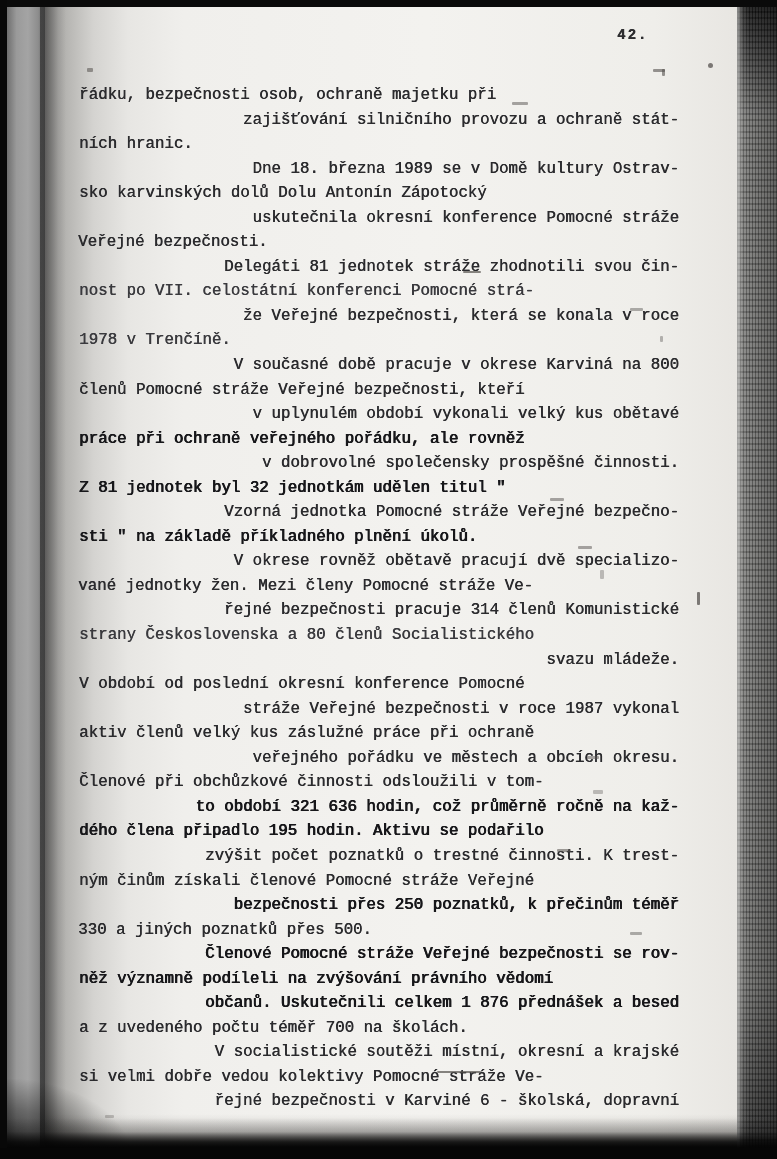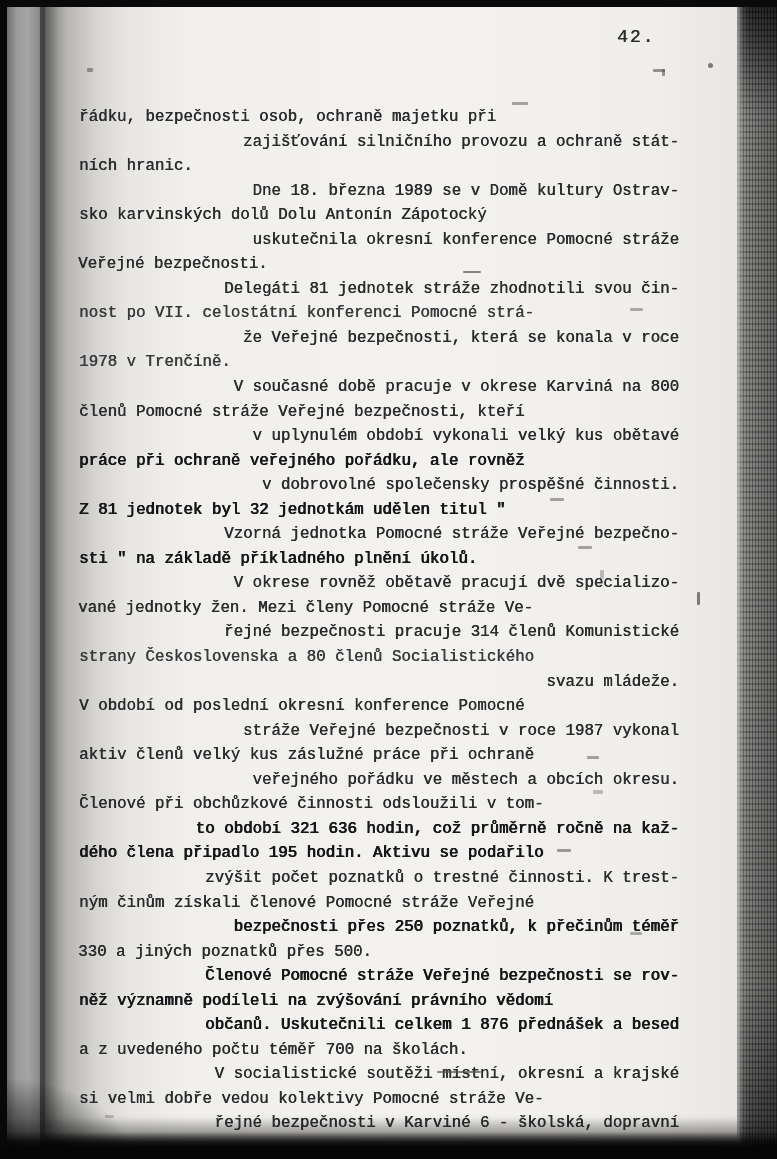--- a/index.html
+++ b/index.html
@@ -40,25 +40,25 @@
   .right-band{position:absolute;right:0;top:0;bottom:0;width:40px;z-index:5;
     background:
       repeating-linear-gradient(90deg,rgba(0,0,0,.28) 0 1px,rgba(255,255,255,.05) 1px 3px),
       repeating-linear-gradient(0deg,rgba(0,0,0,.22) 0 2px,rgba(255,255,255,.04) 2px 6px),
       linear-gradient(180deg,#111 0%,#3a3a3a 4%,#787876 10%,#7d7d7b 50%,#6e6e6c 85%,#2a2a2a 100%);}
   .right-band::before{content:"";position:absolute;inset:0;
     background:linear-gradient(90deg,rgba(240,240,238,.55) 0%,rgba(200,200,198,.15) 14%,rgba(0,0,0,0) 30%,rgba(0,0,0,.25) 100%);}
 
   
   .page-number{position:absolute;left:572px;top:20px;
-    font-size:18px;color:#2e2e30;letter-spacing:2px;
-    text-shadow:.5px 0 0 currentColor;z-index:4;}
+    font-size:14px;color:#2e2e30;letter-spacing:2px;
+    text-shadow:.5px 0 0 currentColor;z-index:4;font-weight:bold;}
   .text{position:absolute;left:34px;top:76px;width:600px;z-index:4;
     font-size:15.8px;line-height:24.55px;color:#2b2b2e;
-    white-space:pre;text-shadow:.45px 0 0 currentColor;margin-top:22px;}
+    white-space:pre;text-shadow:.45px 0 0 currentColor;}
   .line{height:24.55px;}
   .line:nth-child(2n){margin-left:1px;text-align:right;}
   .line:nth-child(7n){margin-left:-1px;}
   
   .line:nth-child(15),.line:nth-child(17),.line:nth-child(19),
   .line:nth-child(30),.line:nth-child(31),.line:nth-child(34),
   .line:nth-child(36),.line:nth-child(37),.line:nth-child(38){
     color:#17171a;text-shadow:.7px 0 0 currentColor,0 .4px 0 currentColor;}
   
   .line:nth-child(9),.line:nth-child(11),.line:nth-child(23){color:#3a3a3e;}

